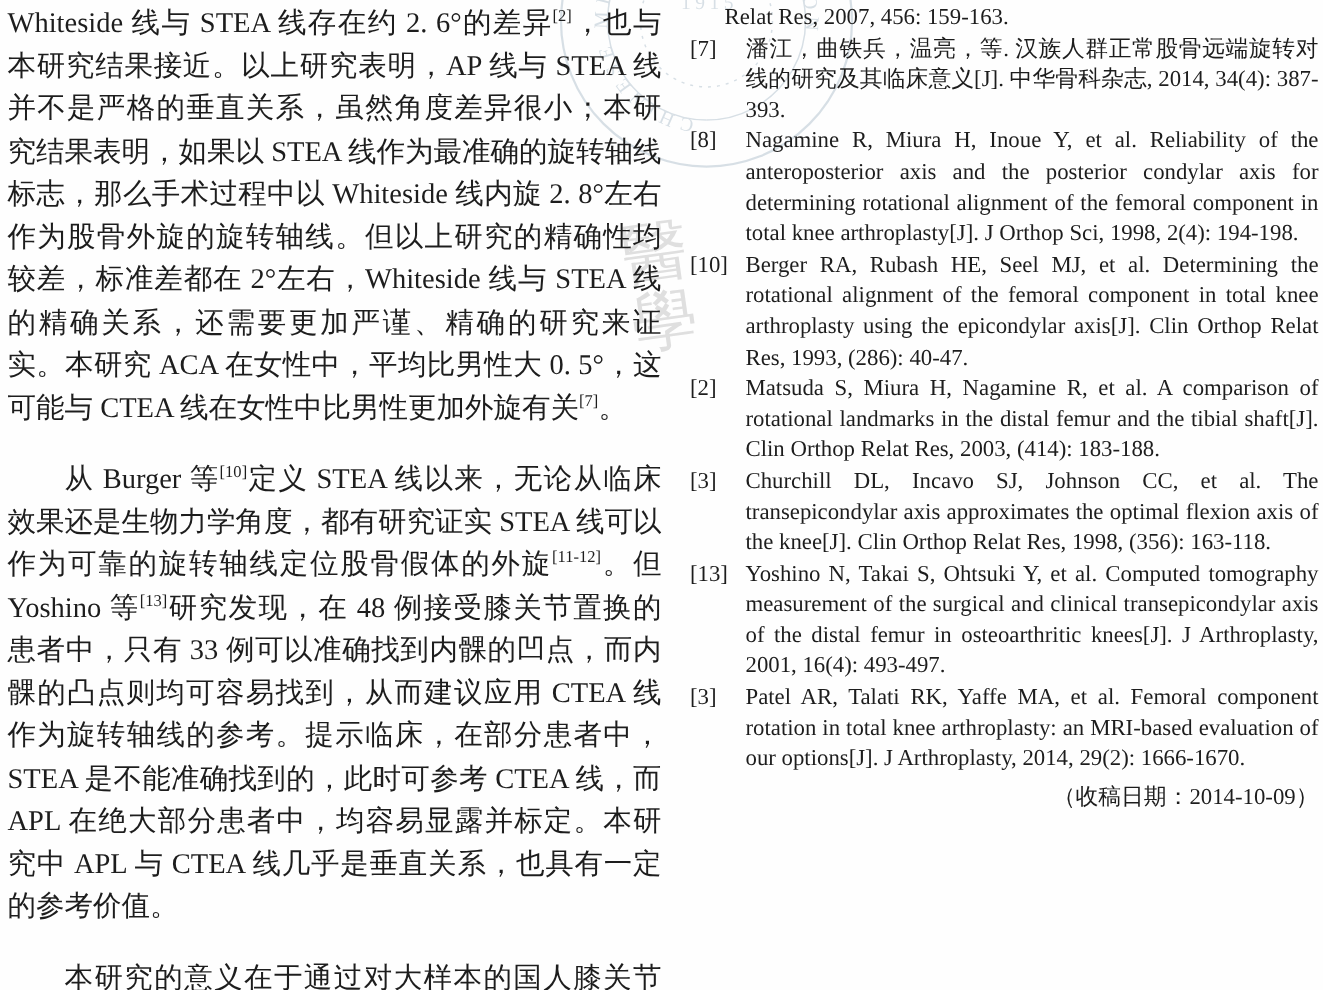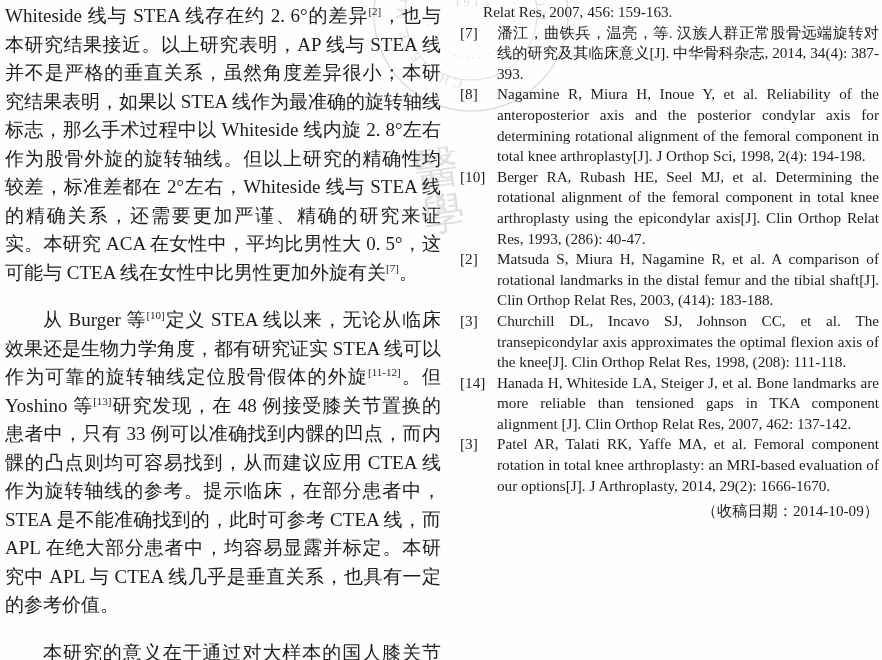--- a/index.html
+++ b/index.html
@@ -114,21 +114,21 @@
       <p class="para indent">本研究的意义在于通过对大样本的国人膝关节 CT 影像数据进行研究，得到相对具有普遍性的结</p>
     </div>
 
   <div class="right-column">
     <div id="ref-list">
         <div class="ref cont"><span class="ref-text">Relat Res, 2007, 456: 159-163.</span></div>
         <div class="ref"><span class="ref-num">[7]</span><span class="ref-text">潘江，曲铁兵，温亮，等. 汉族人群正常股骨远端旋转对线的研究及其临床意义[J]. 中华骨科杂志, 2014, 34(4): 387-393.</span></div>
         <div class="ref"><span class="ref-num">[8]</span><span class="ref-text">Nagamine R, Miura H, Inoue Y, et al. Reliability of the anteroposterior axis and the posterior condylar axis for determining rotational alignment of the femoral component in total knee arthroplasty[J]. J Orthop Sci, 1998, 2(4): 194-198.</span></div>
         <div class="ref"><span class="ref-num">[10]</span><span class="ref-text">Berger RA, Rubash HE, Seel MJ, et al. Determining the rotational alignment of the femoral component in total knee arthroplasty using the epicondylar axis[J]. Clin Orthop Relat Res, 1993, (286): 40-47.</span></div>
         <div class="ref"><span class="ref-num">[2]</span><span class="ref-text">Matsuda S, Miura H, Nagamine R, et al. A comparison of rotational landmarks in the distal femur and the tibial shaft[J]. Clin Orthop Relat Res, 2003, (414): 183-188.</span></div>
-        <div class="ref"><span class="ref-num">[3]</span><span class="ref-text">Churchill DL, Incavo SJ, Johnson CC, et al. The transepicondylar axis approximates the optimal flexion axis of the knee[J]. Clin Orthop Relat Res, 1998, (208): 111-118.</span></div>
-        <div class="ref"><span class="ref-num">[14]</span><span class="ref-text">Hanada H, Whiteside LA, Steiger J, et al. Bone landmarks are more reliable than tensioned gaps in TKA component alignment [J]. Clin Orthop Relat Res, 2007, 462: 137-142.</span></div>
+        <div class="ref"><span class="ref-num">[3]</span><span class="ref-text">Churchill DL, Incavo SJ, Johnson CC, et al. The transepicondylar axis approximates the optimal flexion axis of the knee[J]. Clin Orthop Relat Res, 1998, (356): 163-118.</span></div>
+        <div class="ref"><span class="ref-num">[13]</span><span class="ref-text">Yoshino N, Takai S, Ohtsuki Y, et al. Computed tomography measurement of the surgical and clinical transepicondylar axis of the distal femur in osteoarthritic knees[J]. J Arthroplasty, 2001, 16(4): 493-497.</span></div>
         <div class="ref"><span class="ref-num">[3]</span><span class="ref-text">Patel AR, Talati RK, Yaffe MA, et al. Femoral component rotation in total knee arthroplasty: an MRI-based evaluation of our options[J]. J Arthroplasty, 2014, 29(2): 1666-1670.</span></div>
       </div>
     <div class="footer-received">（收稿日期：2014-10-09）</div>
 
   </div>
 
 </div>
 
 </body></html>

